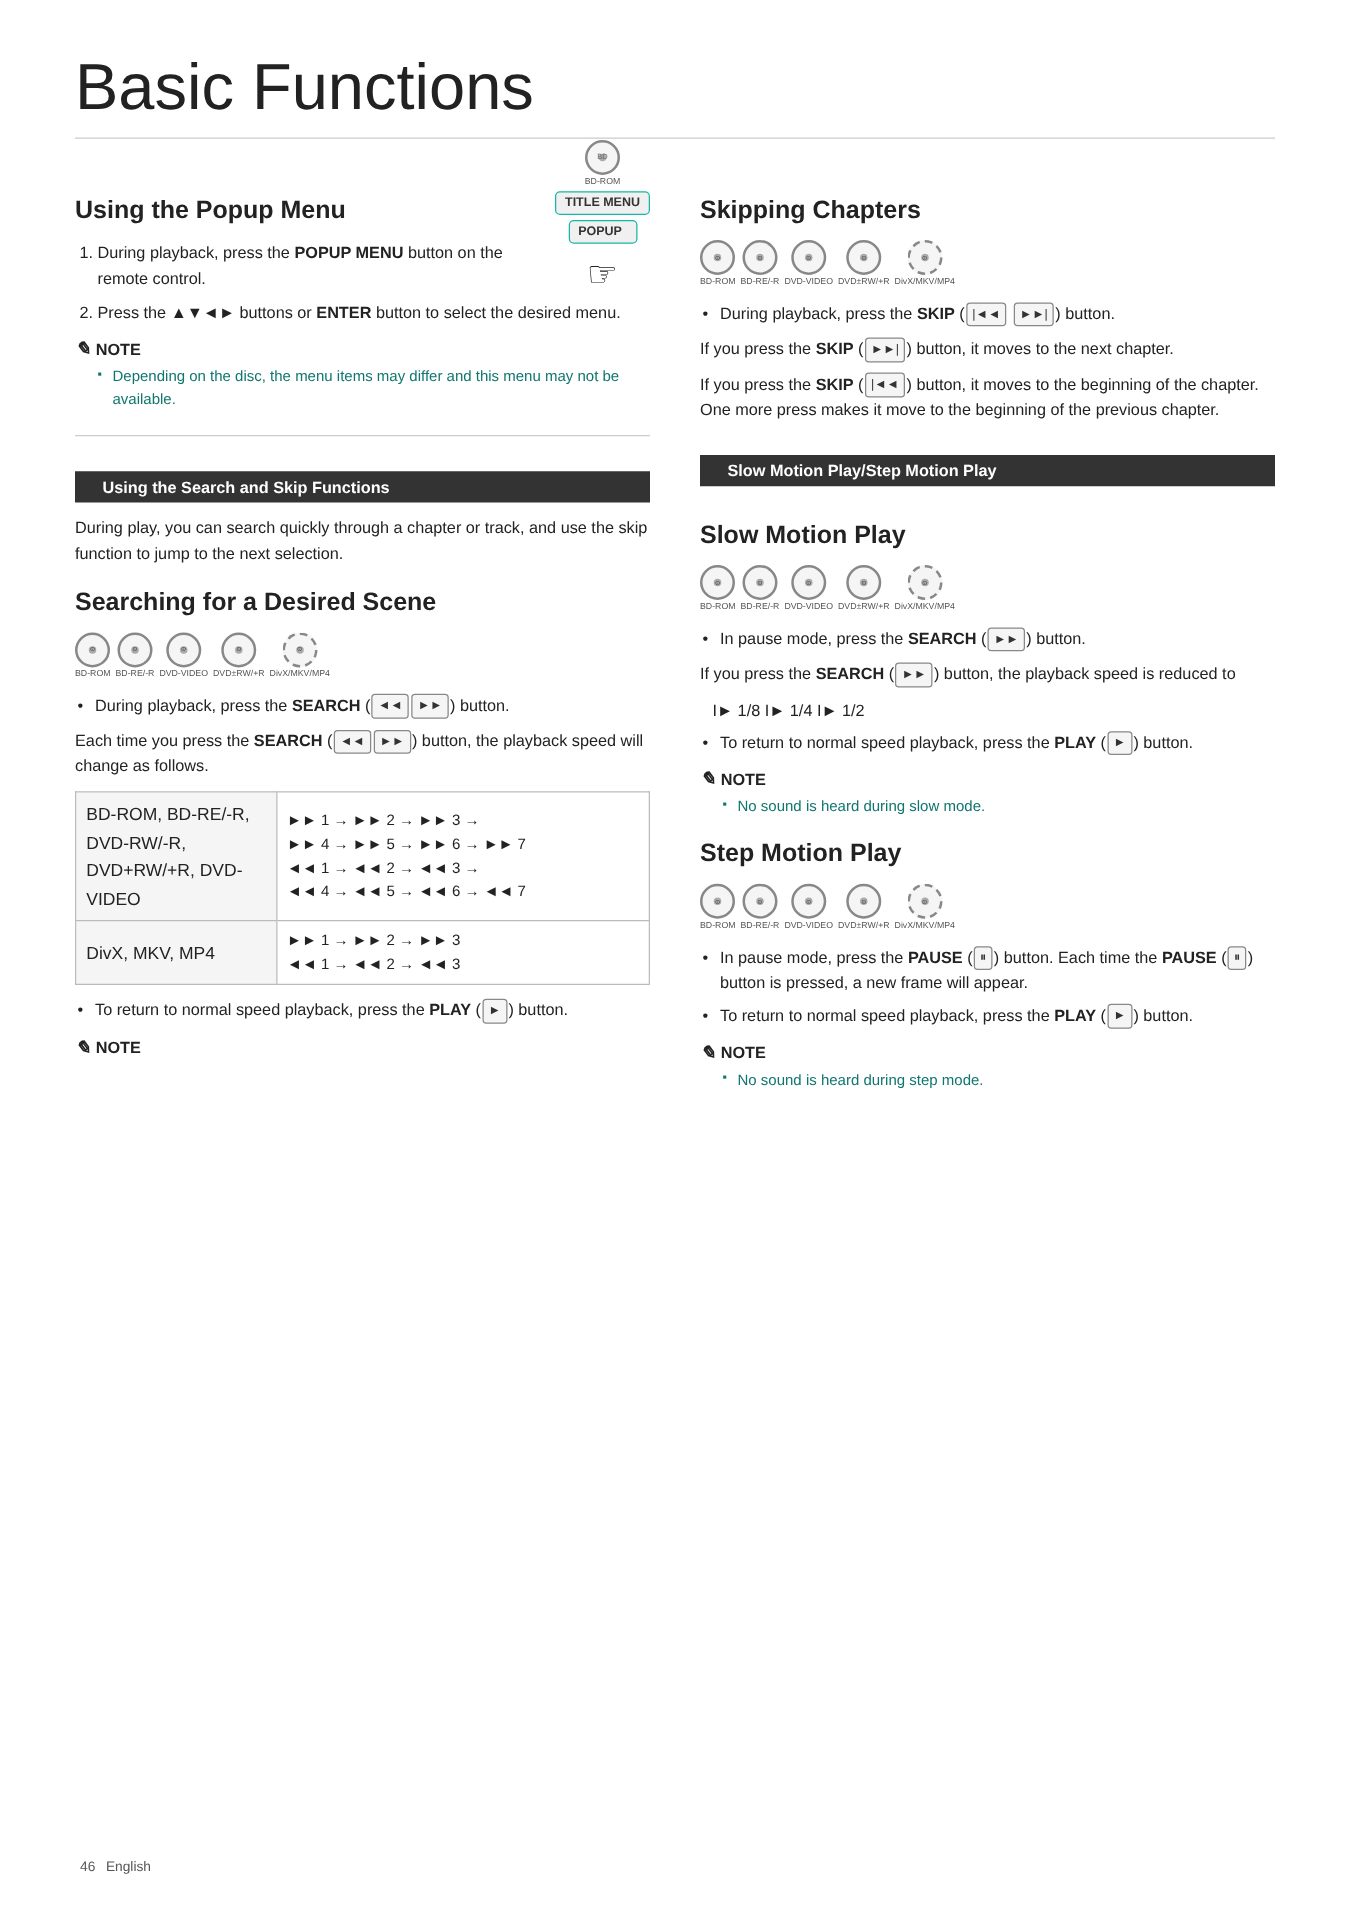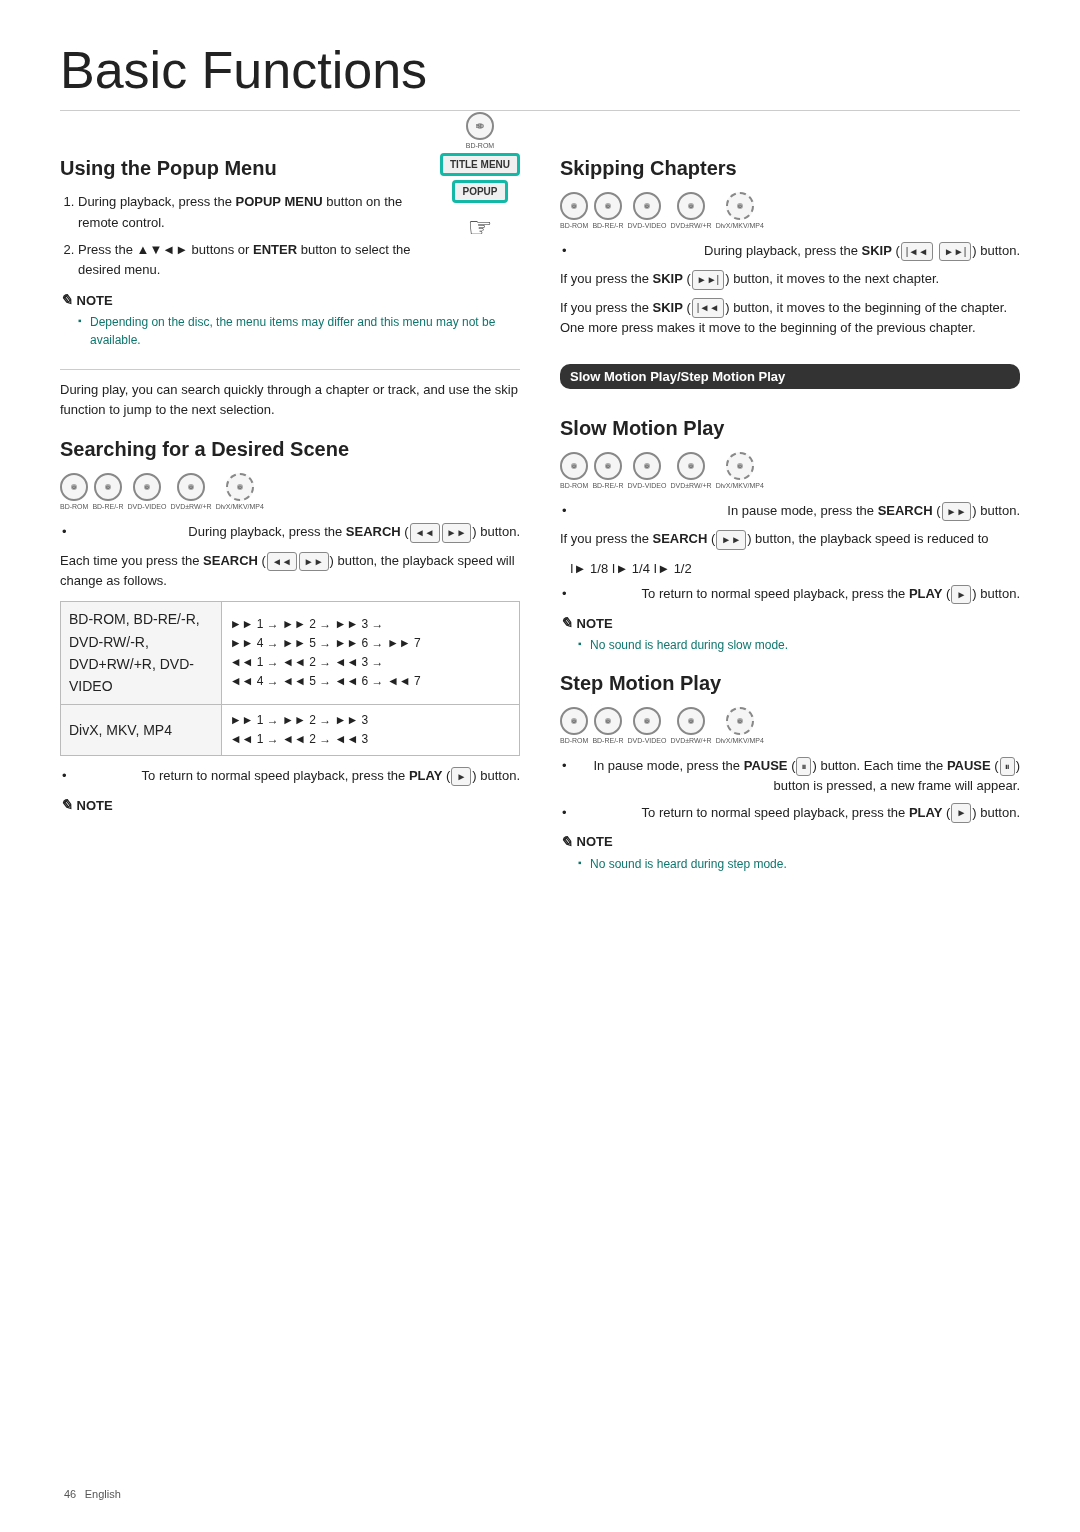--- a/index.html
+++ b/index.html
@@ -31,25 +31,24 @@
       font-weight: bold;
       color: #222;
       margin-bottom: 12px;
       margin-top: 18px;
     }
     .subsection-header {
       background: #333;
       color: #fff;
       font-size: 13px;
       font-weight: bold;
-      padding: 5px 10px;
+      padding: 5px 22px;
       margin: 18px 0 10px 0;
       display: inline-block;
       width: 100%;
-      border-radius: 10px;
     }
     .disc-icons {
       display: flex;
       gap: 4px;
       margin: 10px 0 12px 0;
       align-items: center;
     }
     .disc-icon {
       display: flex;
       flex-direction: column;
@@ -84,21 +83,20 @@
     }
     p.body-text {
       font-size: 13px;
       line-height: 1.55;
       margin-bottom: 8px;
     }
     ul.bullet-list {
       list-style: none;
       padding: 0;
       margin: 0 0 8px 0;
-      text-align: right;
     }
     ul.bullet-list li {
       font-size: 13px;
       line-height: 1.55;
       margin-bottom: 6px;
       padding-left: 16px;
       position: relative;
     }
     ul.bullet-list li::before {
       content: '•';
@@ -165,21 +163,21 @@
     }
     .remote-img {
       float: right;
       margin: -80px 0 0 10px;
       display: flex;
       flex-direction: column;
       align-items: center;
       gap: 4px;
     }
     .remote-btn {
-      border: 3px solid #14b8a6;
+      border: 1px solid #14b8a6;
       border-radius: 4px;
       padding: 3px 7px;
       font-size: 10px;
       font-weight: bold;
       color: #333;
       background: #f0f0f0;
       text-align: left;
       display: block;
       min-width: 55px;
     }
@@ -265,20 +263,21 @@
         </div>
         <ul>
           <li>Depending on the disc, the menu items may differ and this menu may not be available.</li>
         </ul>
       </div>
     </div>
 
     <hr class="divider">
 
     <div>
+      <div class="subsection-header">Using the Search and Skip Functions</div>
       <p class="body-text">During play, you can search quickly through a chapter or track, and use the skip function to jump to the next selection.</p>
     </div>
 
     <div>
       <h2 class="section-title">Searching for a Desired Scene</h2>
 
       <div class="disc-icons">
         <div class="disc-icon">
           <div class="circle">
               <span style="font-size:5px;z-index:1;color:#333;">⊙</span>

